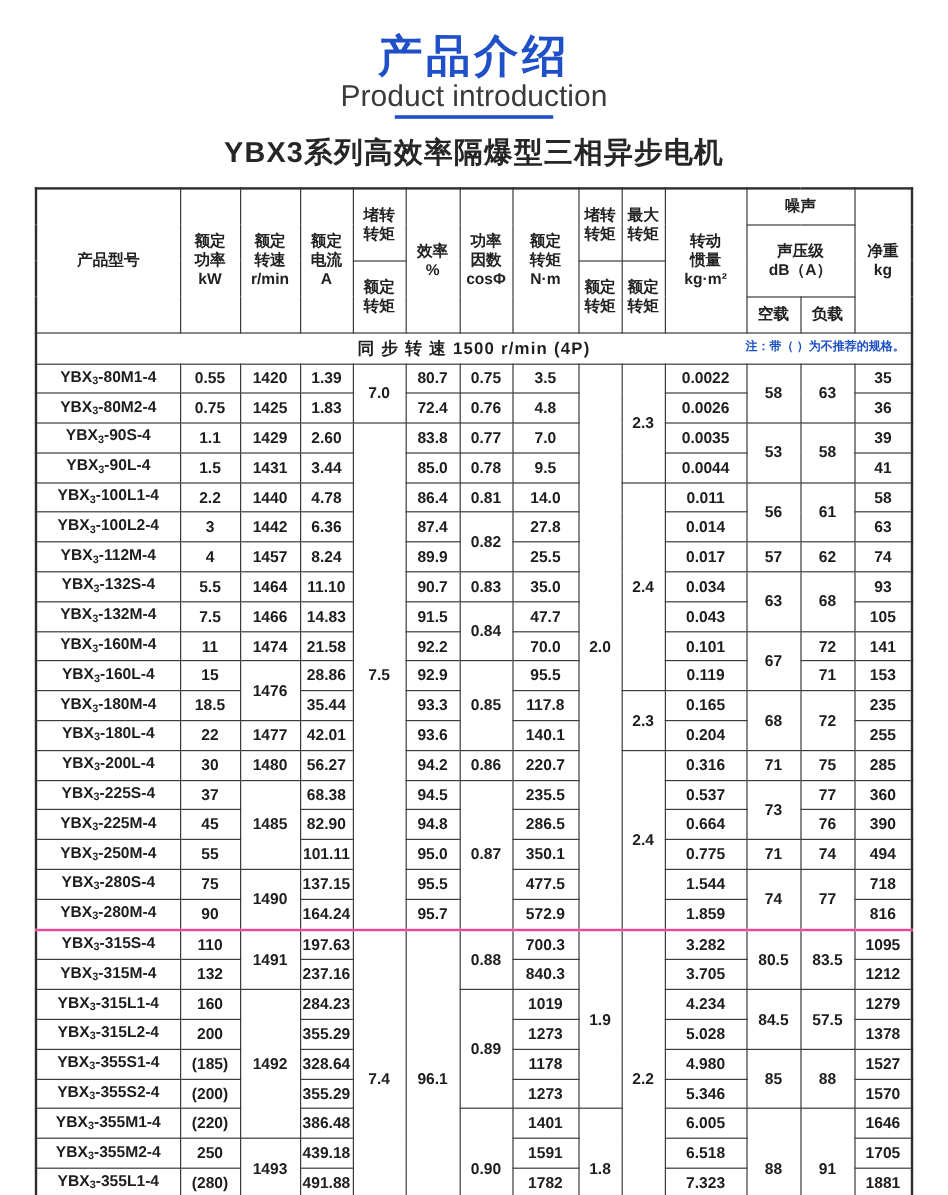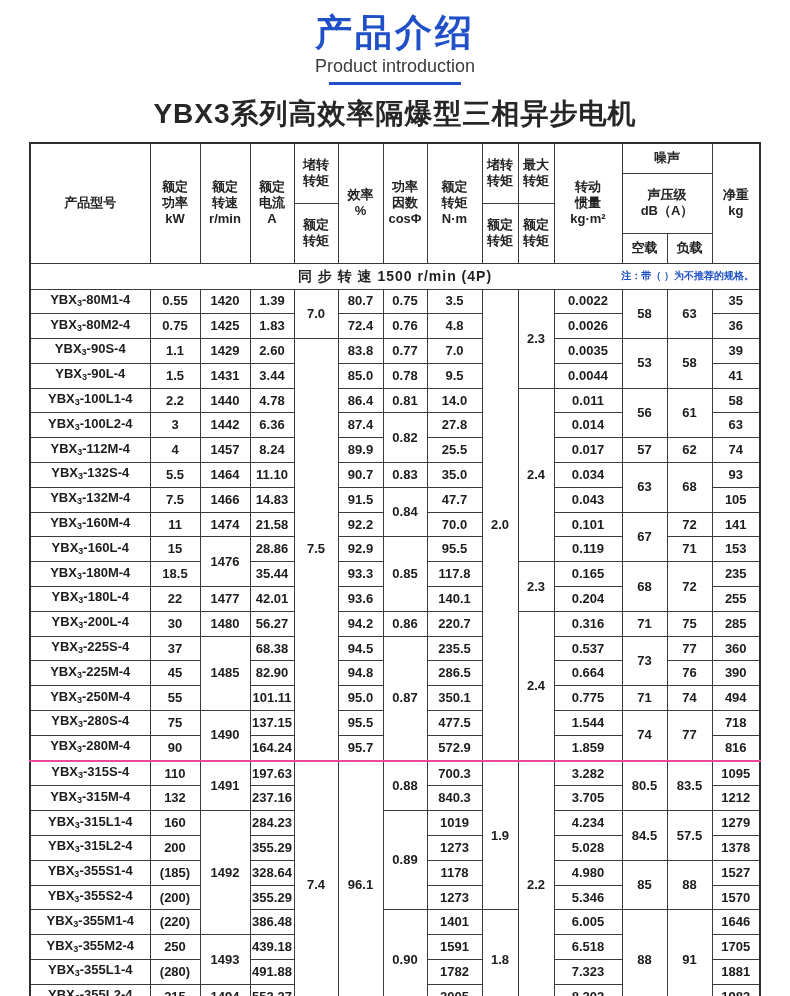--- a/index.html
+++ b/index.html
@@ -1,29 +1,29 @@
 <!DOCTYPE html>
 <html><head>
 <meta charset="utf-8">
 <style>
   html,body{margin:0;padding:0;}
   body{
     width:790px;height:996px;background:#ffffff;
     font-family:"Liberation Sans","DejaVu Sans",sans-serif;
     color:#1c1c1c;overflow:hidden;
   }
-  .page-header{text-align:center;padding-top:12px;}
+  .page-header{text-align:center;padding-top:26px;}
   .title-cn{
     font-size:37px;font-weight:800;color:#2050c8;
     letter-spacing:3px;line-height:42px;
   }
-  .title-en{font-size:18px;color:#3a3a3a;line-height:23px;margin-top:1px;}
+  .title-en{font-size:25px;color:#3a3a3a;line-height:23px;margin-top:1px;}
   .title-bar{width:132px;height:3px;background:#2050c8;margin:4px auto 0;}
   .doc-heading{
-    font-size:28px;font-weight:700;color:#262626;
+    font-size:24px;font-weight:700;color:#262626;
     letter-spacing:1px;margin-top:15px;line-height:28px;
   }
   table.spec{
     border-collapse:collapse;table-layout:fixed;
     width:730px;margin:14px auto 0;
     border:2px solid #2e2e2e;
   }
   table.spec th,table.spec td{
     border:1px solid #3b3b3b;
     text-align:center;vertical-align:middle;

